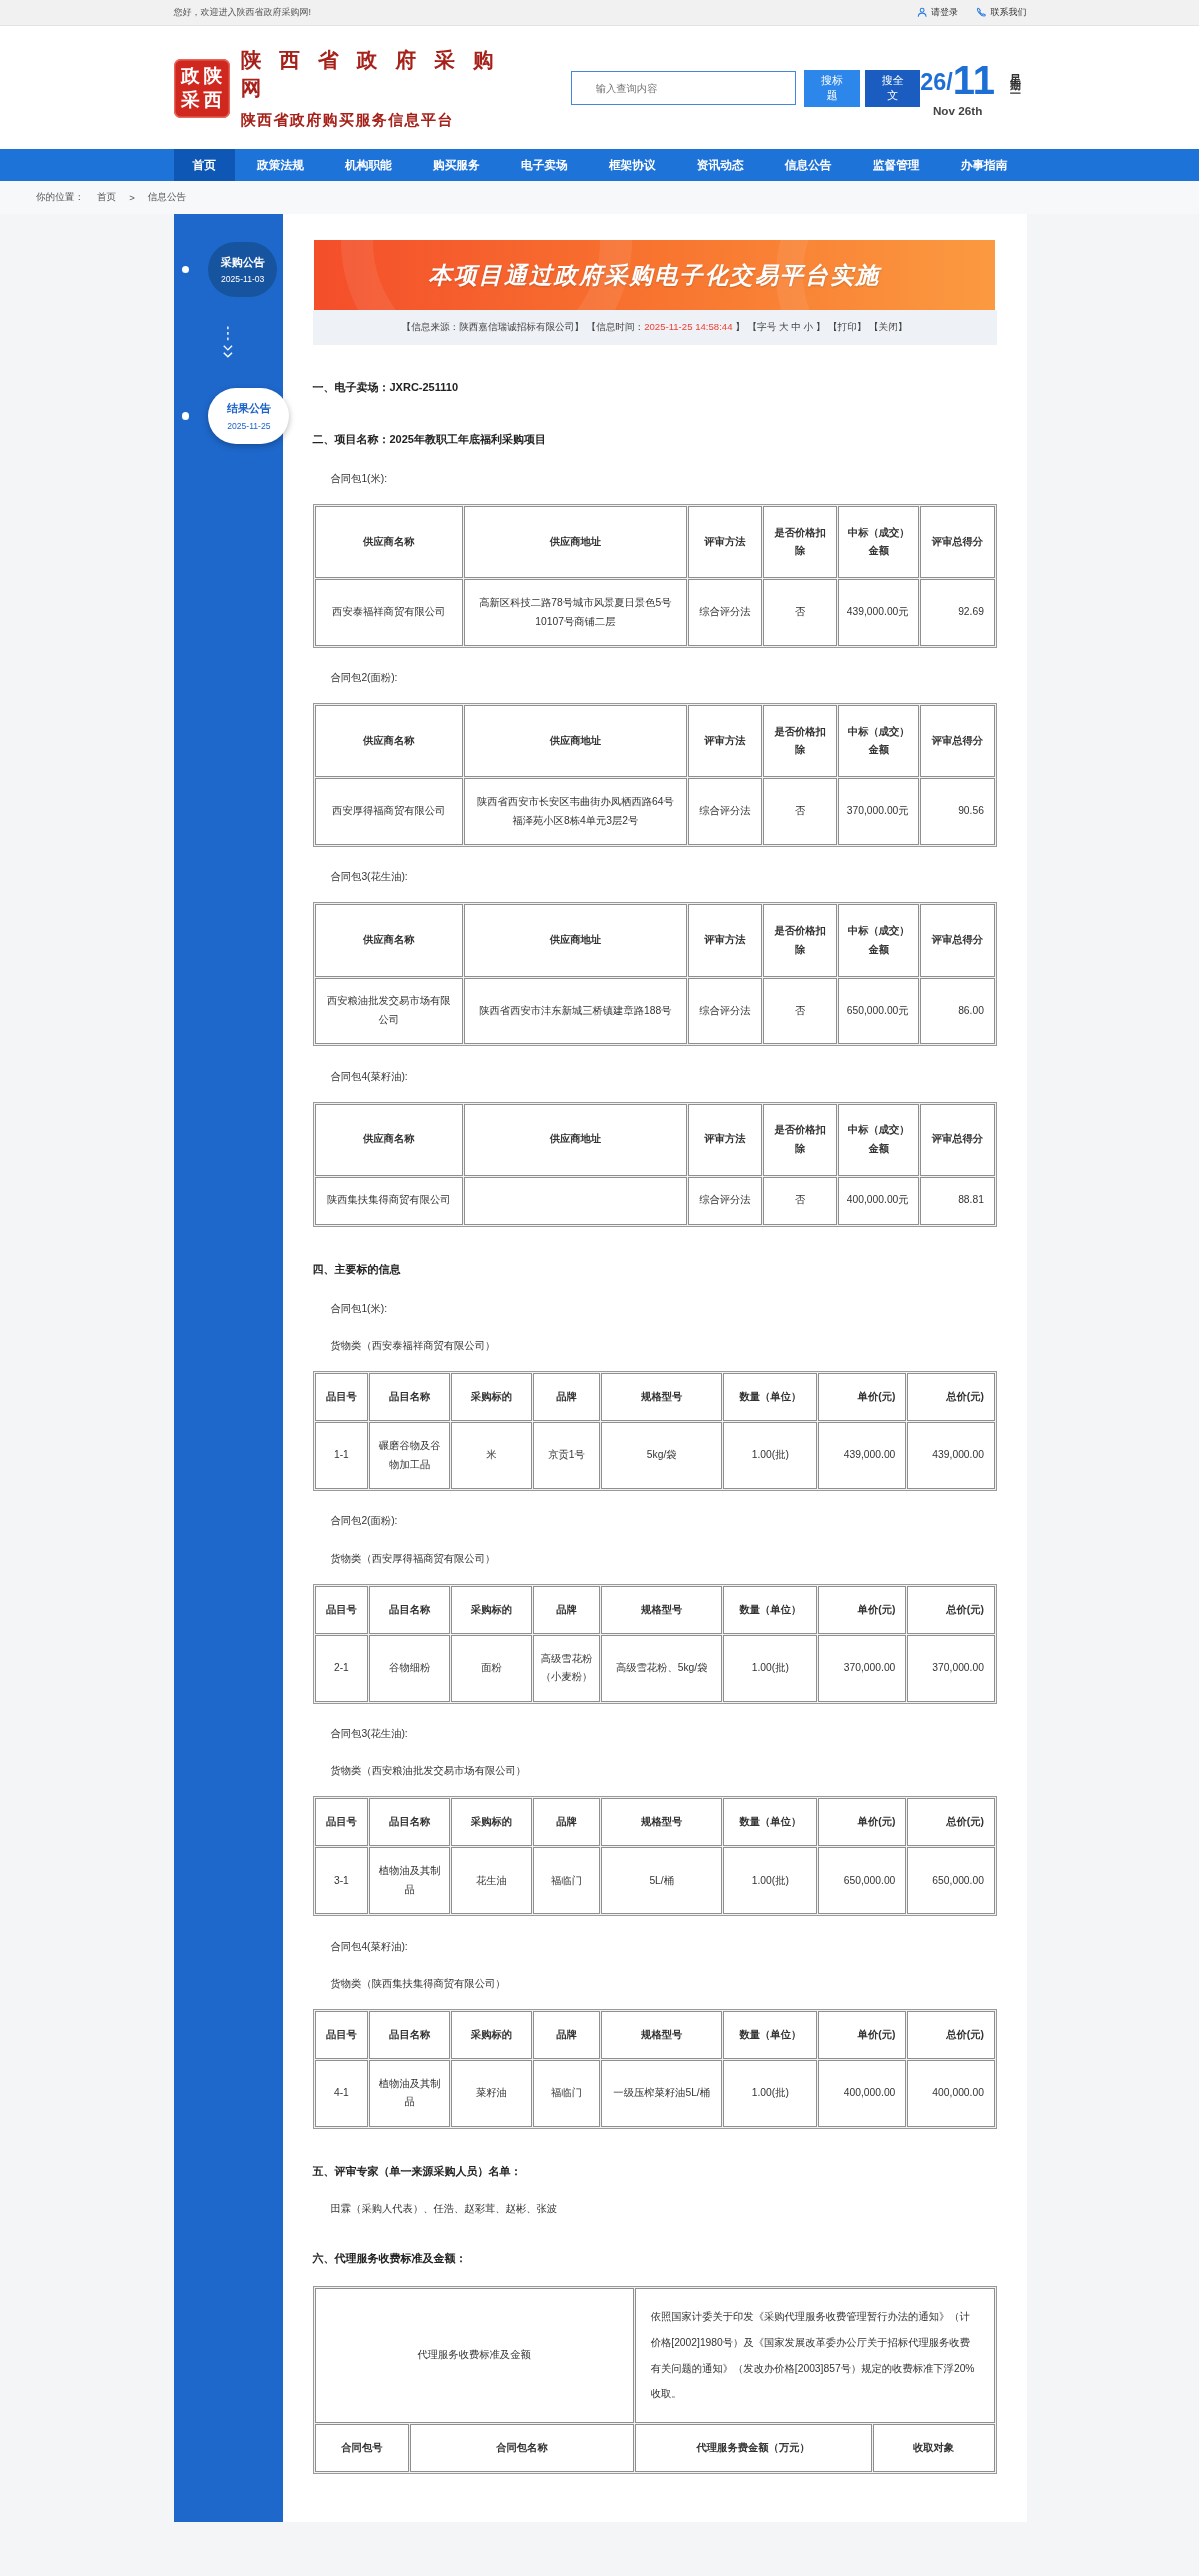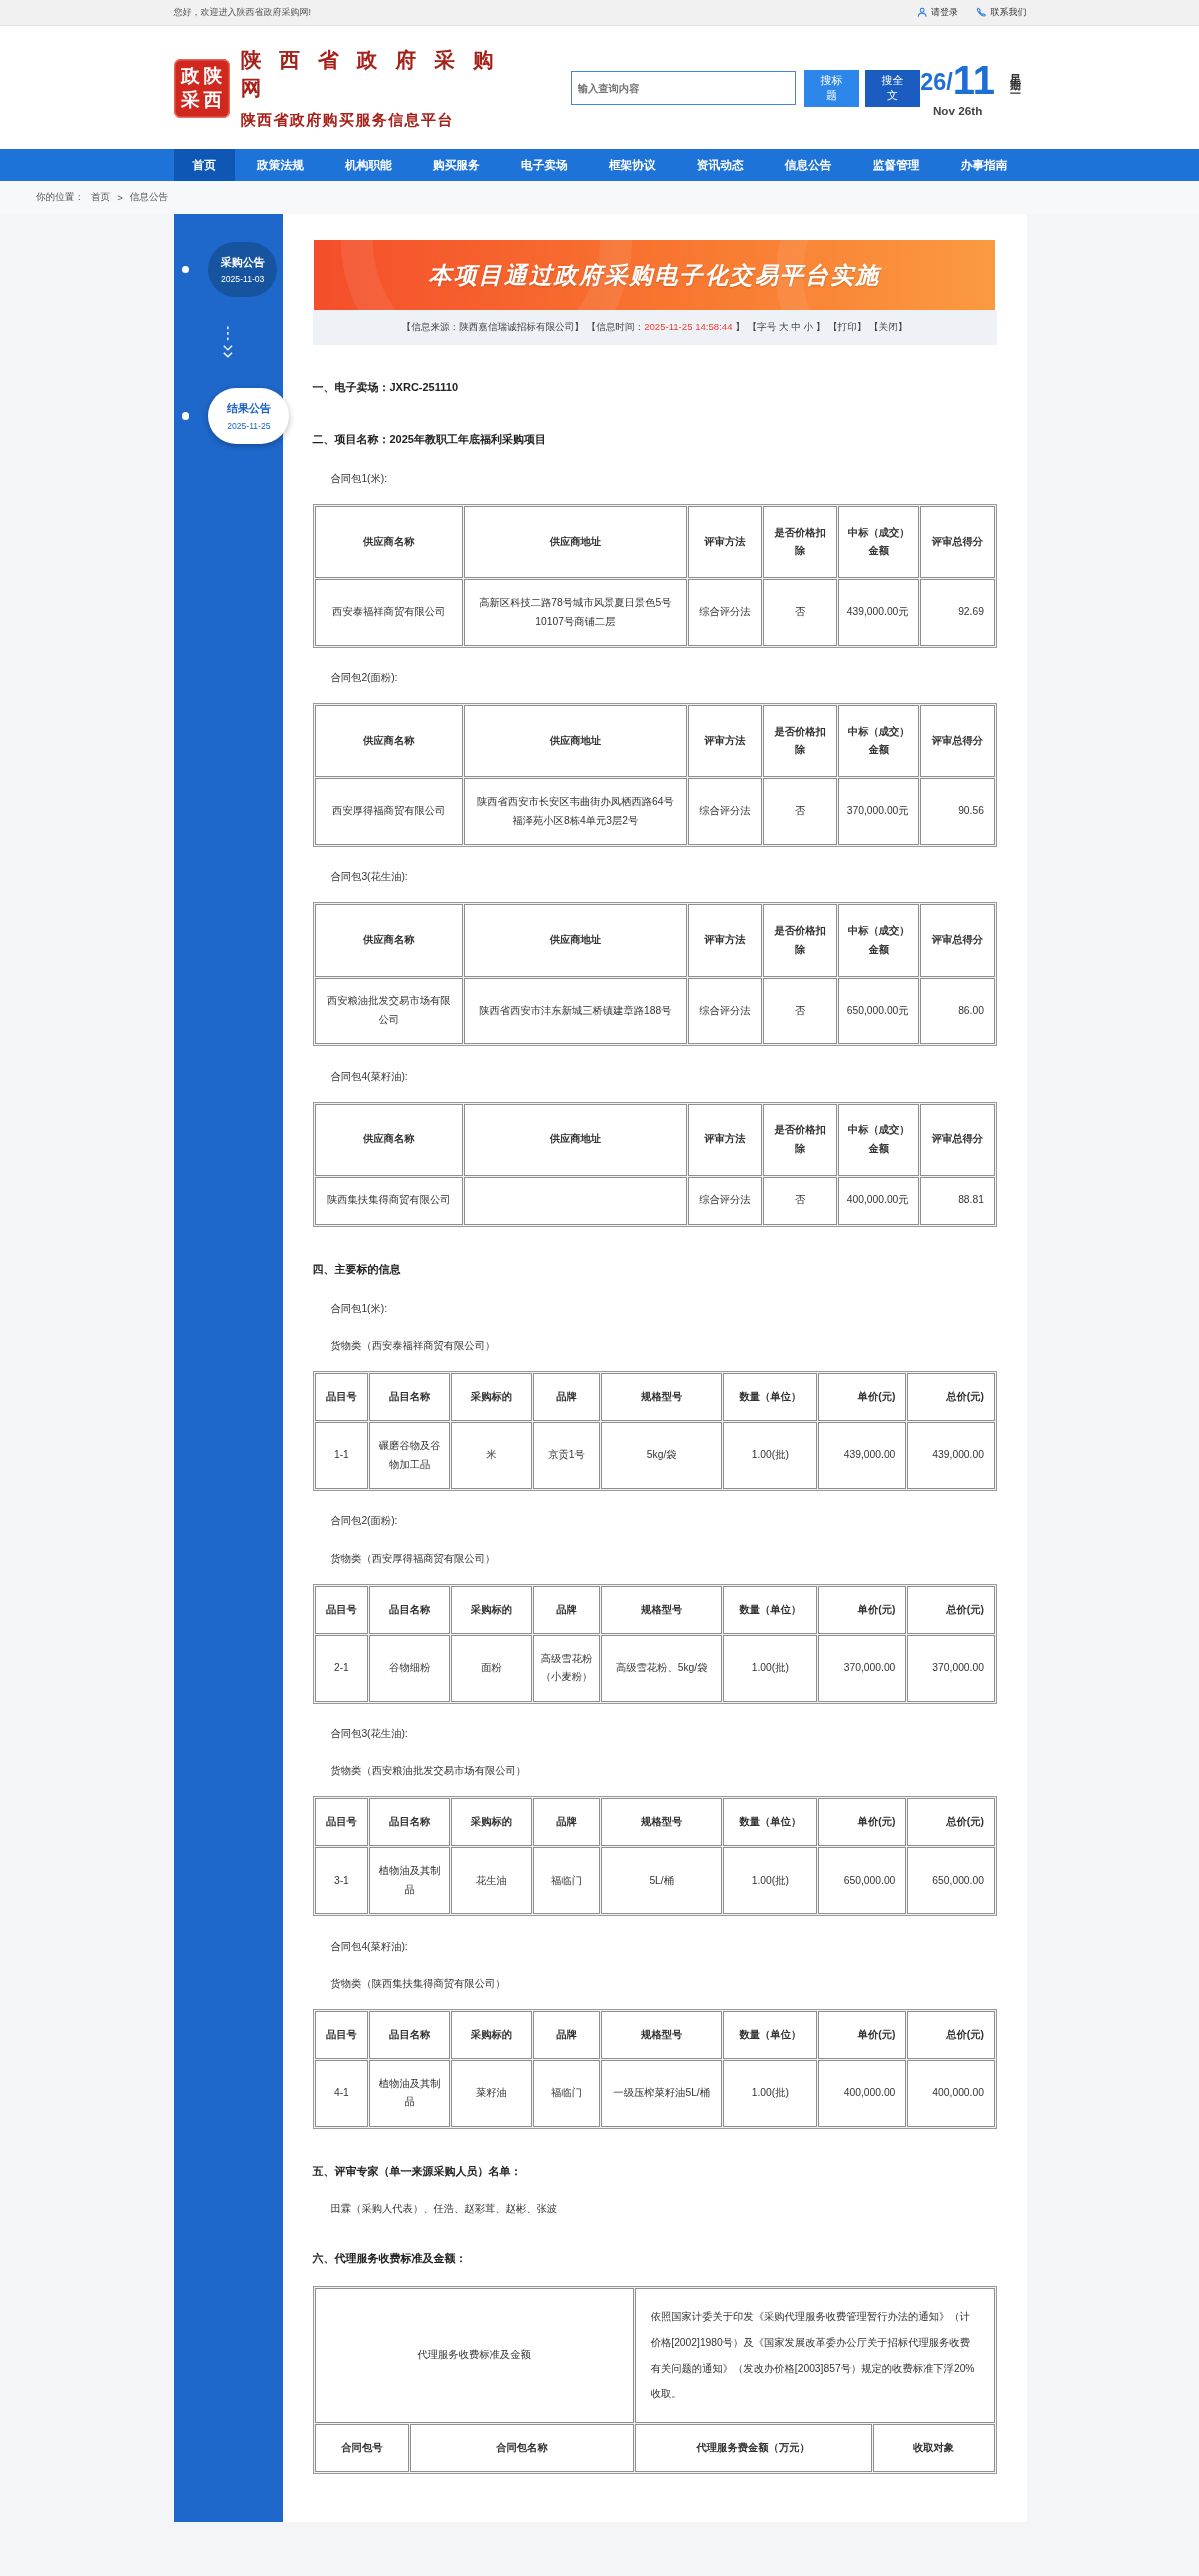--- a/index.html
+++ b/index.html
@@ -23,43 +23,43 @@
   .header { background:#fff; padding:20.6px 0 19px; }
   .header-inner { display:flex; align-items:center; }
   .brand { display:flex; align-items:center; gap:11px; }
   .seal { width:59px; height:59px; background:#d0281e; border-radius:6.9px;
           display:grid; grid-template-columns:1fr 1fr; align-items:center; justify-items:center;
           padding:5.5px; box-shadow:inset 0 0 0 1.4px #e9685d; }
   .seal span { color:#fff; font-weight:bold; font-size:18.6px; line-height:1; }
   .brand-cn { font-size:20.6px; font-weight:bold; color:#a6211a; letter-spacing:6.2px; }
   .brand-sub { font-size:15px; font-weight:bold; color:#a6211a; letter-spacing:1.4px; margin-top:9px; }
   .search { display:flex; align-items:center; margin-left:50px; }
-  .search-input { width:241px; height:34px; border:1.4px solid #4286e0; padding:0 6px;
-                  font-size:10.3px; color:#333; outline:none; background:#fff;font-weight:bold; }
+  .search-input { width:241px; height:34px; border:1.4px solid #4286e0; padding:0 24px;
+                  font-size:10.3px; color:#333; outline:none; background:#fff; }
   .search-btn { height:37px; padding:0 12.4px; color:#fff; font-size:11px; border:none; cursor:pointer; }
   .btn-title { background:#2d86ea; margin-left:8.3px; }
   .btn-full  { background:#1a5cc0; margin-left:5.5px; }
   .datebox { margin-left:auto; display:flex; align-items:flex-start; gap:12.4px; padding-right:4.1px; }
   .d-left { text-align:center; }
   .d-nums { color:#1d6fd6; font-weight:bold; line-height:1; display:flex; align-items:flex-start; justify-content:center; }
   .d-day,.d-slash { font-size:23.4px; margin-top:11px; }
   .d-month { font-size:40px; }
   .d-en { color:#444; font-size:11.7px; font-weight:bold; margin-top:4.1px; }
   .weekday { writing-mode:vertical-rl; font-size:11px; color:#333; letter-spacing:5.5px; padding-top:5.5px; font-weight:bold; }
 
   
   .nav { background:#1e73d9; height:32px; }
   .nav-inner { display:flex; height:100%; justify-content:space-between; }
   .nav-item { color:#fff; font-size:11.7px; font-weight:bold; display:flex; align-items:center;
               padding:0 19px; cursor:pointer; white-space:nowrap; }
   .nav-item.active { background:#0e57b4; }
 
   
   .crumbbar { background:#f7f8f9; }
-  .breadcrumb { height:33px; display:flex; align-items:center; font-size:9.6px; color:#555; gap:7px;margin-left:36px; }
+  .breadcrumb { height:33px; display:flex; align-items:center; font-size:9.6px; color:#555; gap:13px;margin-left:36px; }
   .crumb-link { color:#555; cursor:pointer; }
 
   
   .content { display:flex; align-items:stretch; }
   .sidebar { width:109px; background:#1e68cc; padding-top:27.5px; flex-shrink:0; }
   .side-item { display:flex; align-items:center; gap:19px; padding-left:8.3px; position:relative; }
   .side-dot { width:7.6px; height:7.6px; border-radius:50%; background:#fff; flex-shrink:0; }
   .side-pill { flex:1; border-radius:41px; text-align:center; padding:13px 2.8px; }
   .pill-dark { background:#17549f; color:#fff; margin-right:5.5px; }
   .pill-light { background:#fff; color:#1e63c8; margin-right:-6.9px; box-shadow:0 2.1px 6.2px rgba(0,0,0,.28); z-index:2; }

